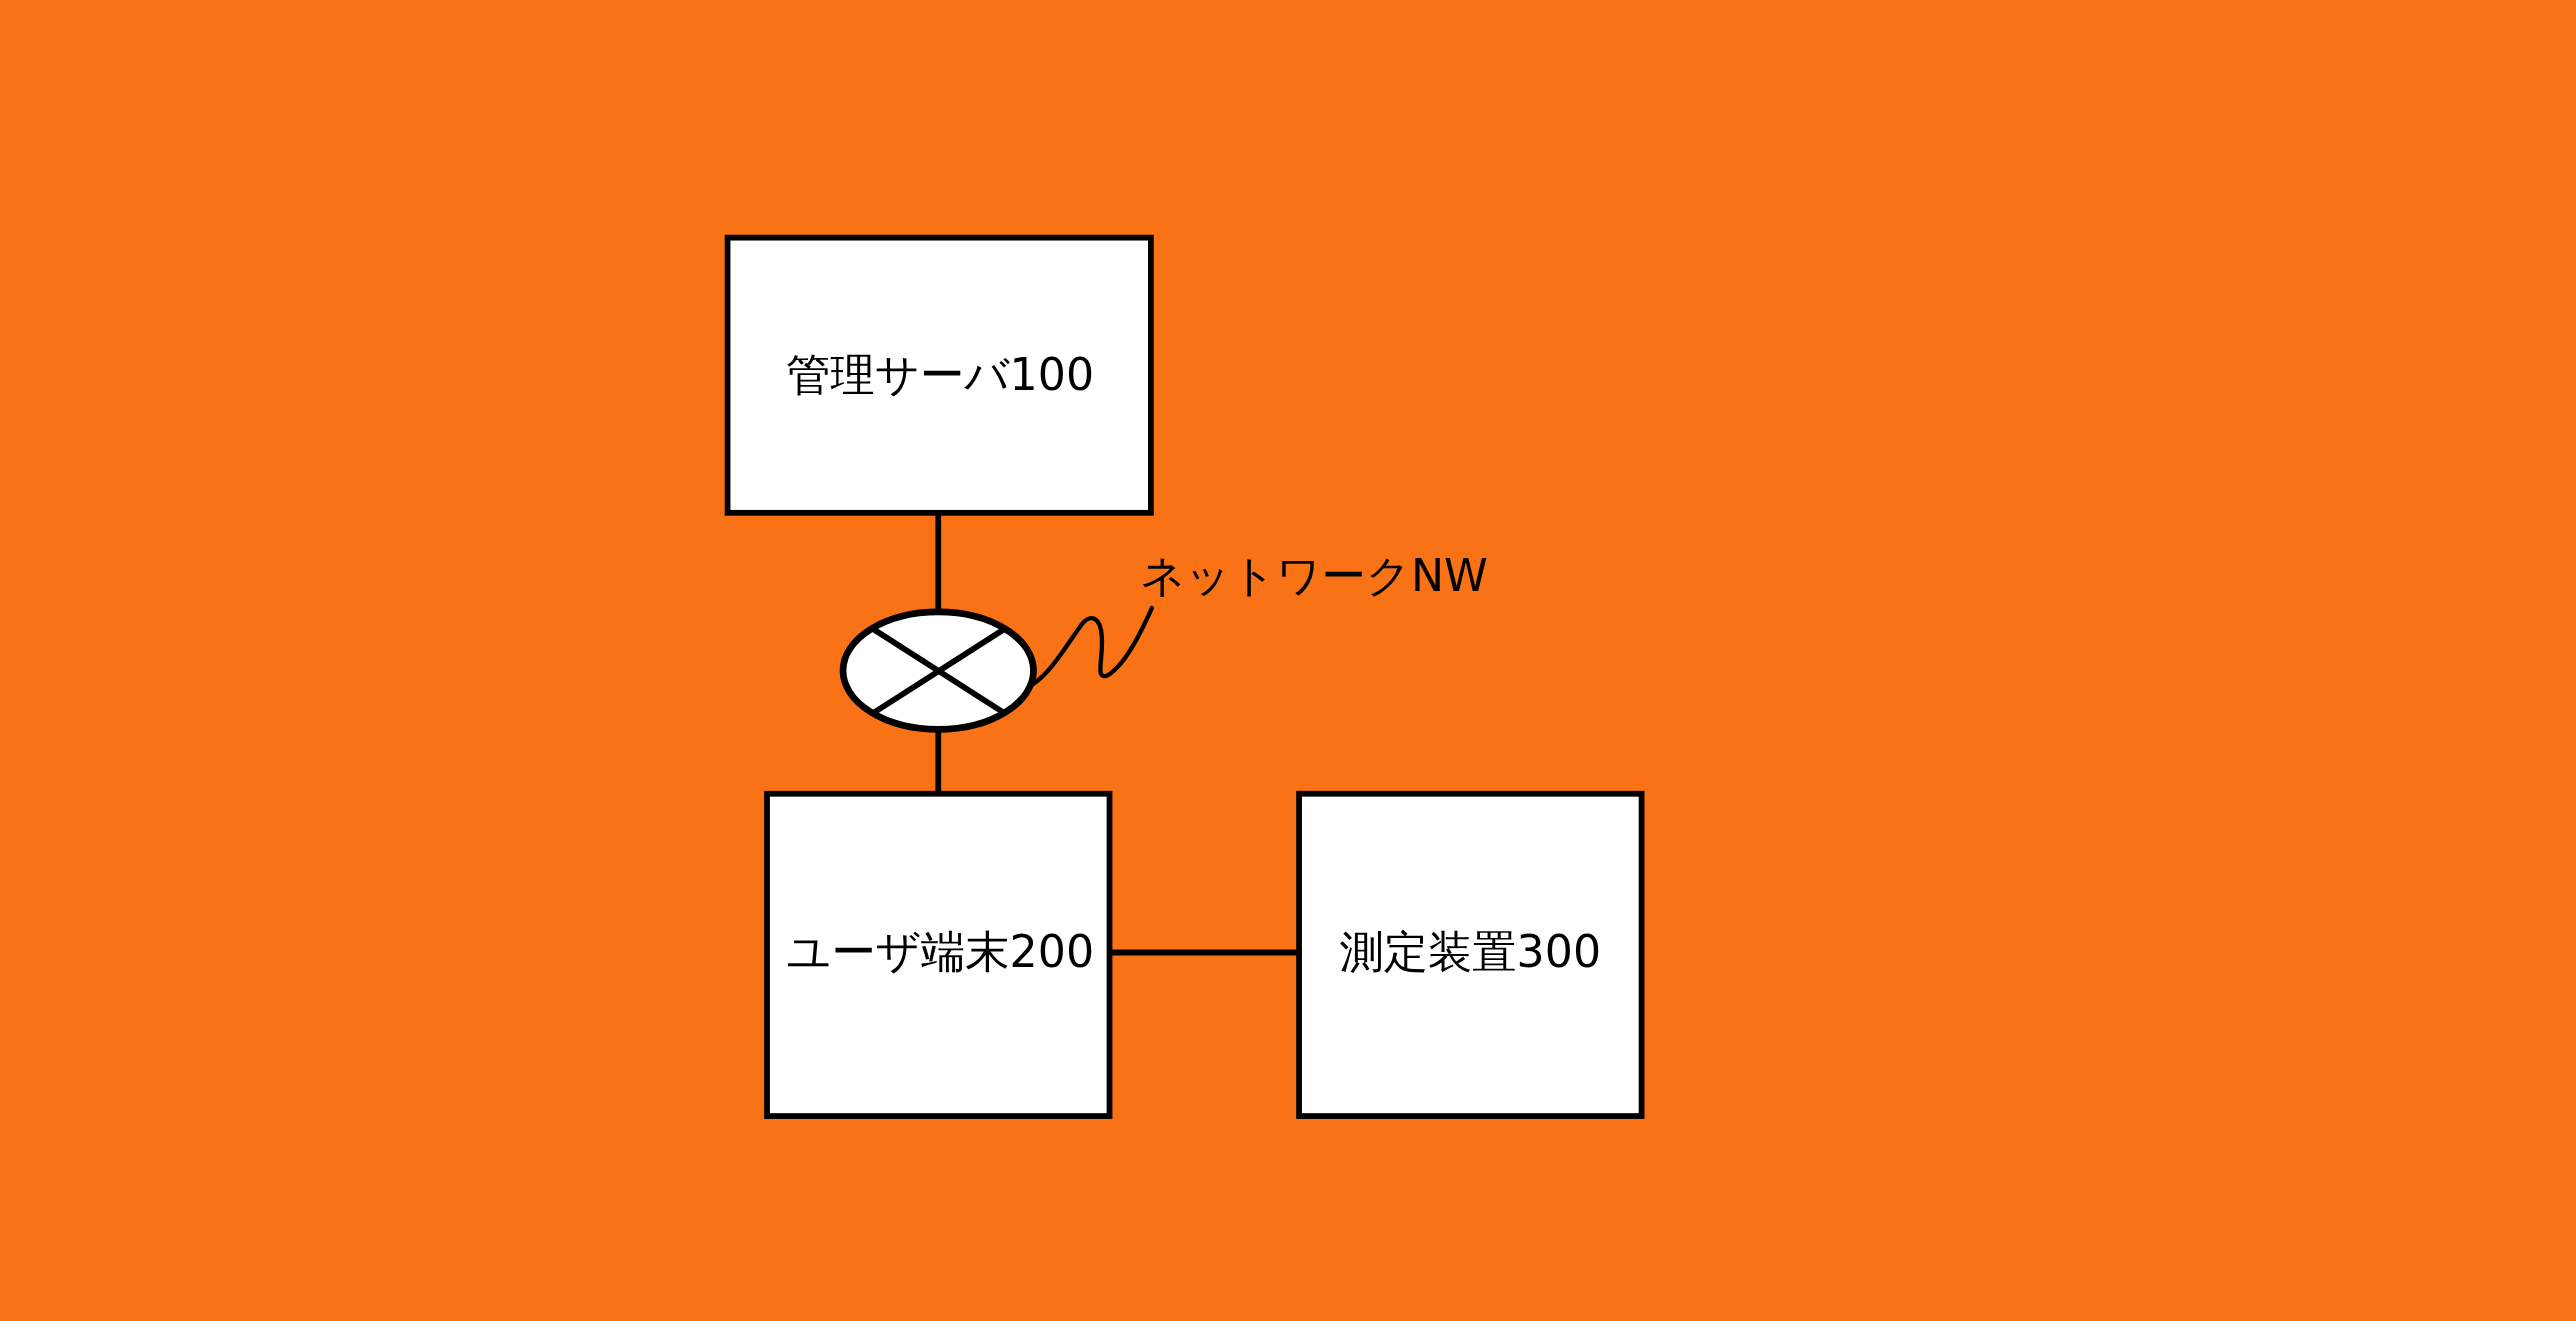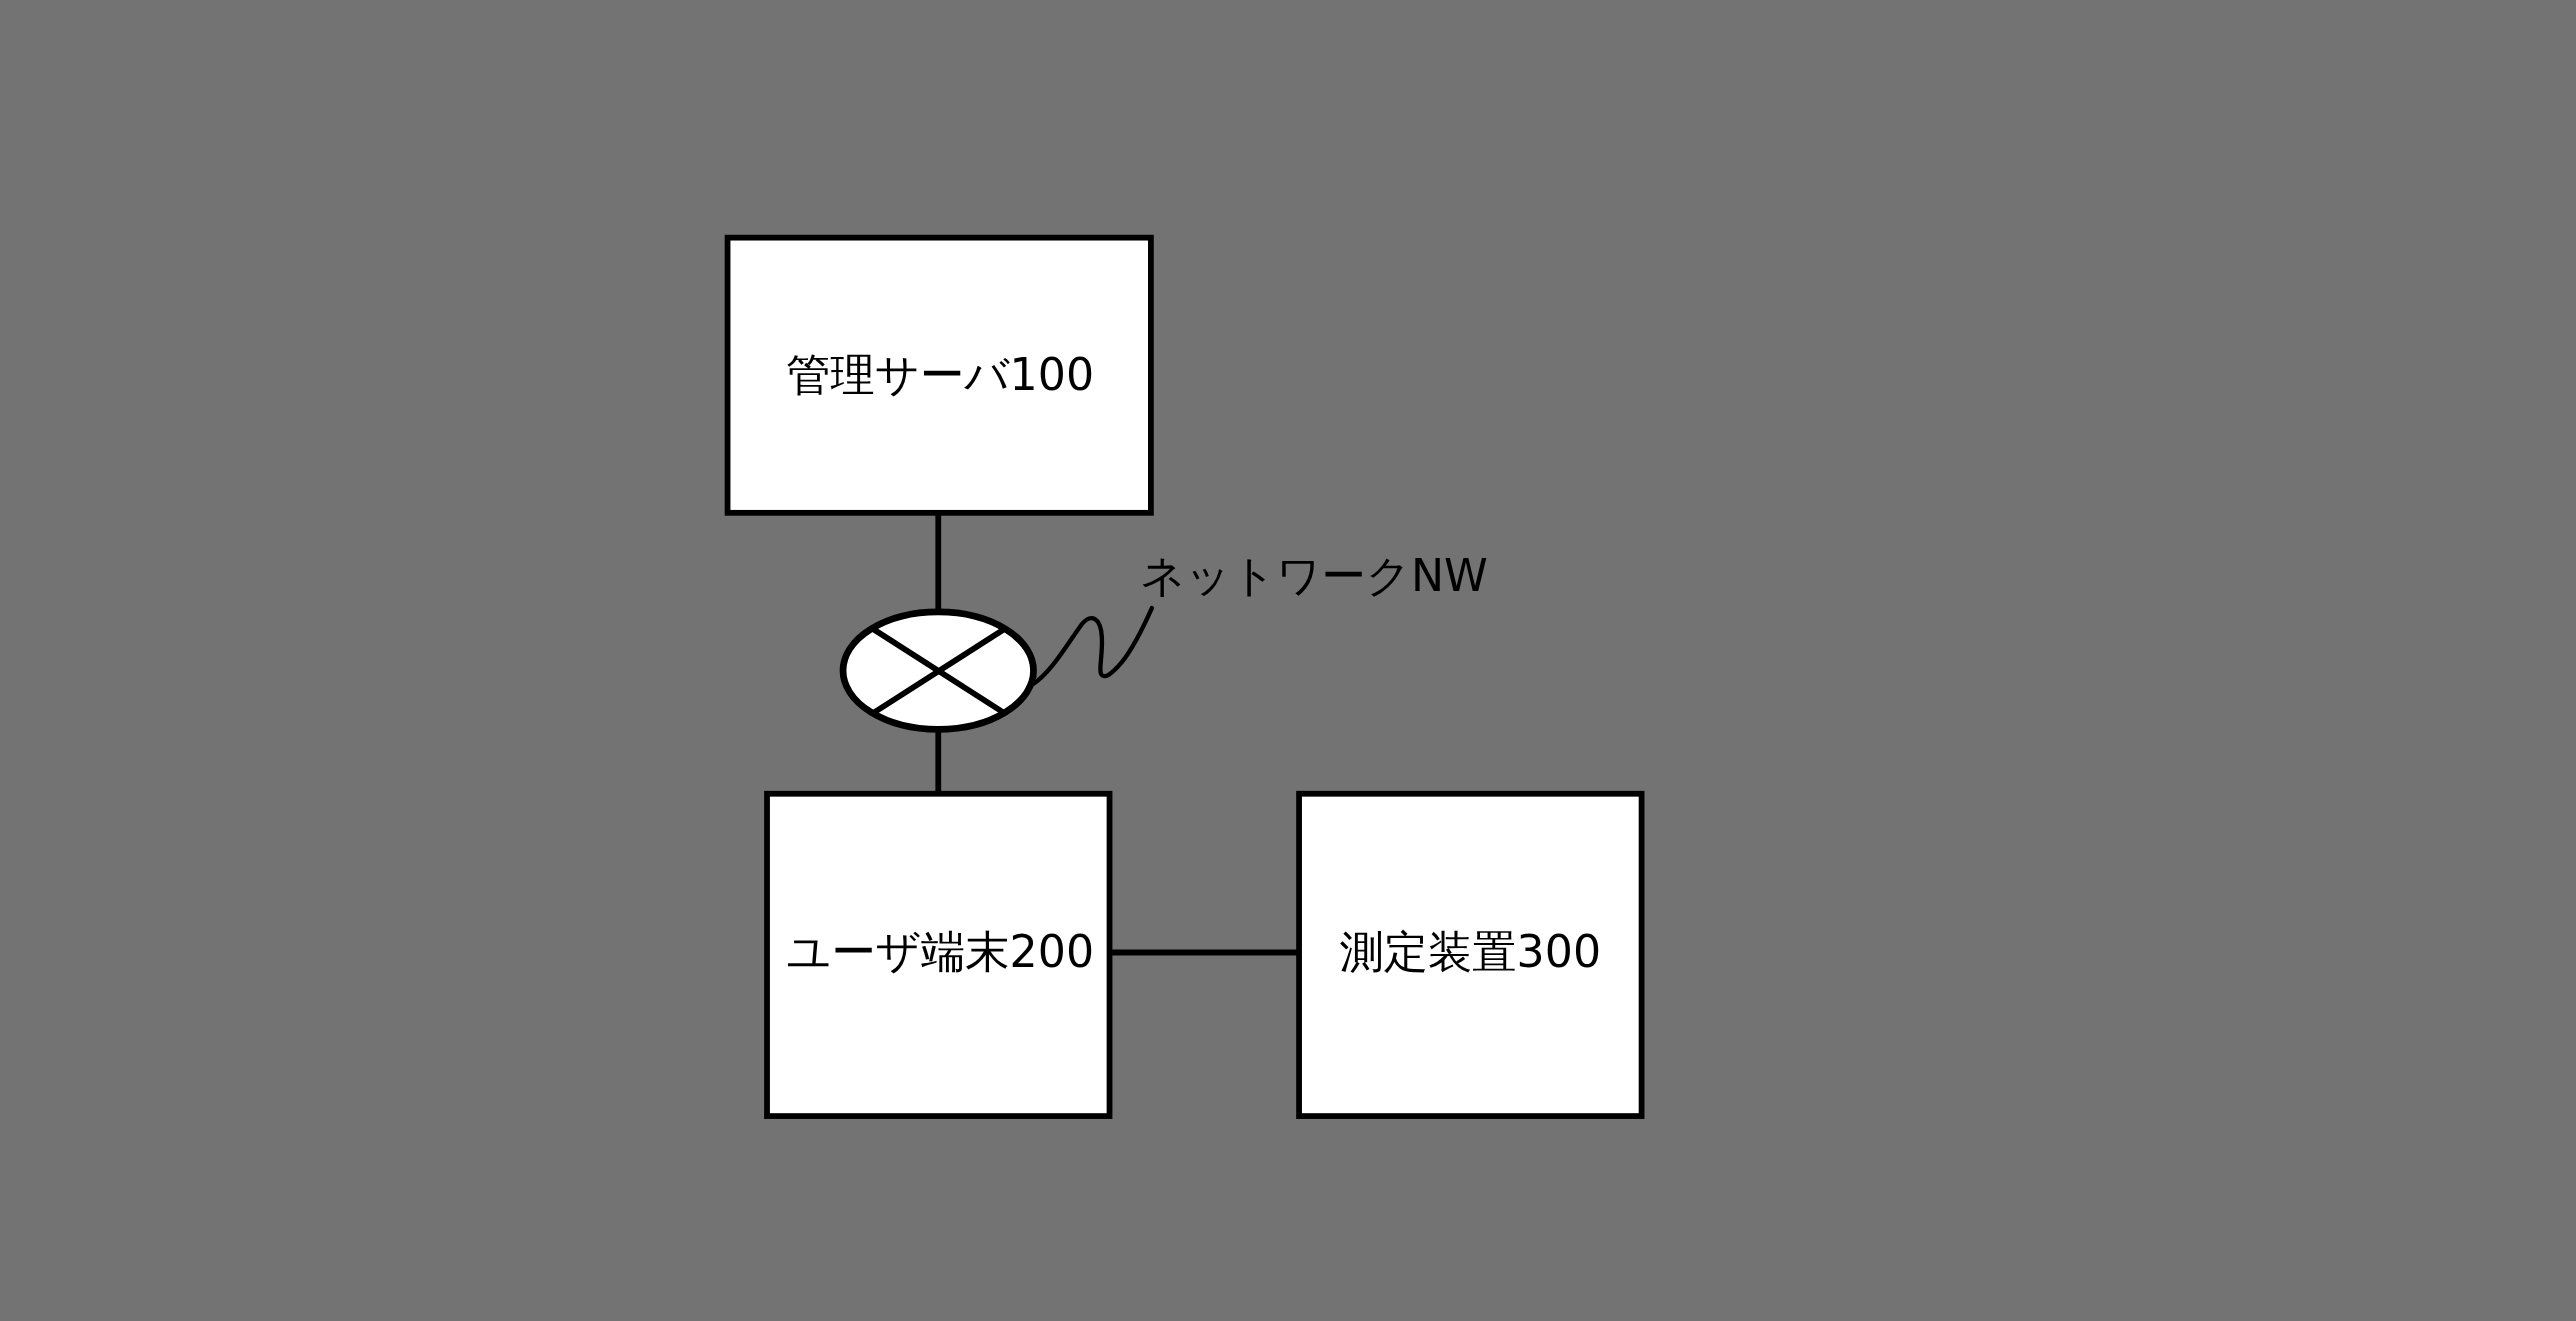--- a/index.html
+++ b/index.html
@@ -8,21 +8,21 @@
     padding: 0;
     background: #ffffff;
   }
   body {
     font-family: "Liberation Sans", "DejaVu Sans", sans-serif;
   }
   #canvas {
     position: relative;
     width: 2576px;
     height: 1321px;
-    background: #737373;
+    background: #f97316;
     overflow: hidden;
   }
   #diagram-svg {
     position: absolute;
     left: 0;
     top: 0;
     width: 2576px;
     height: 1321px;
     display: block;
   }

